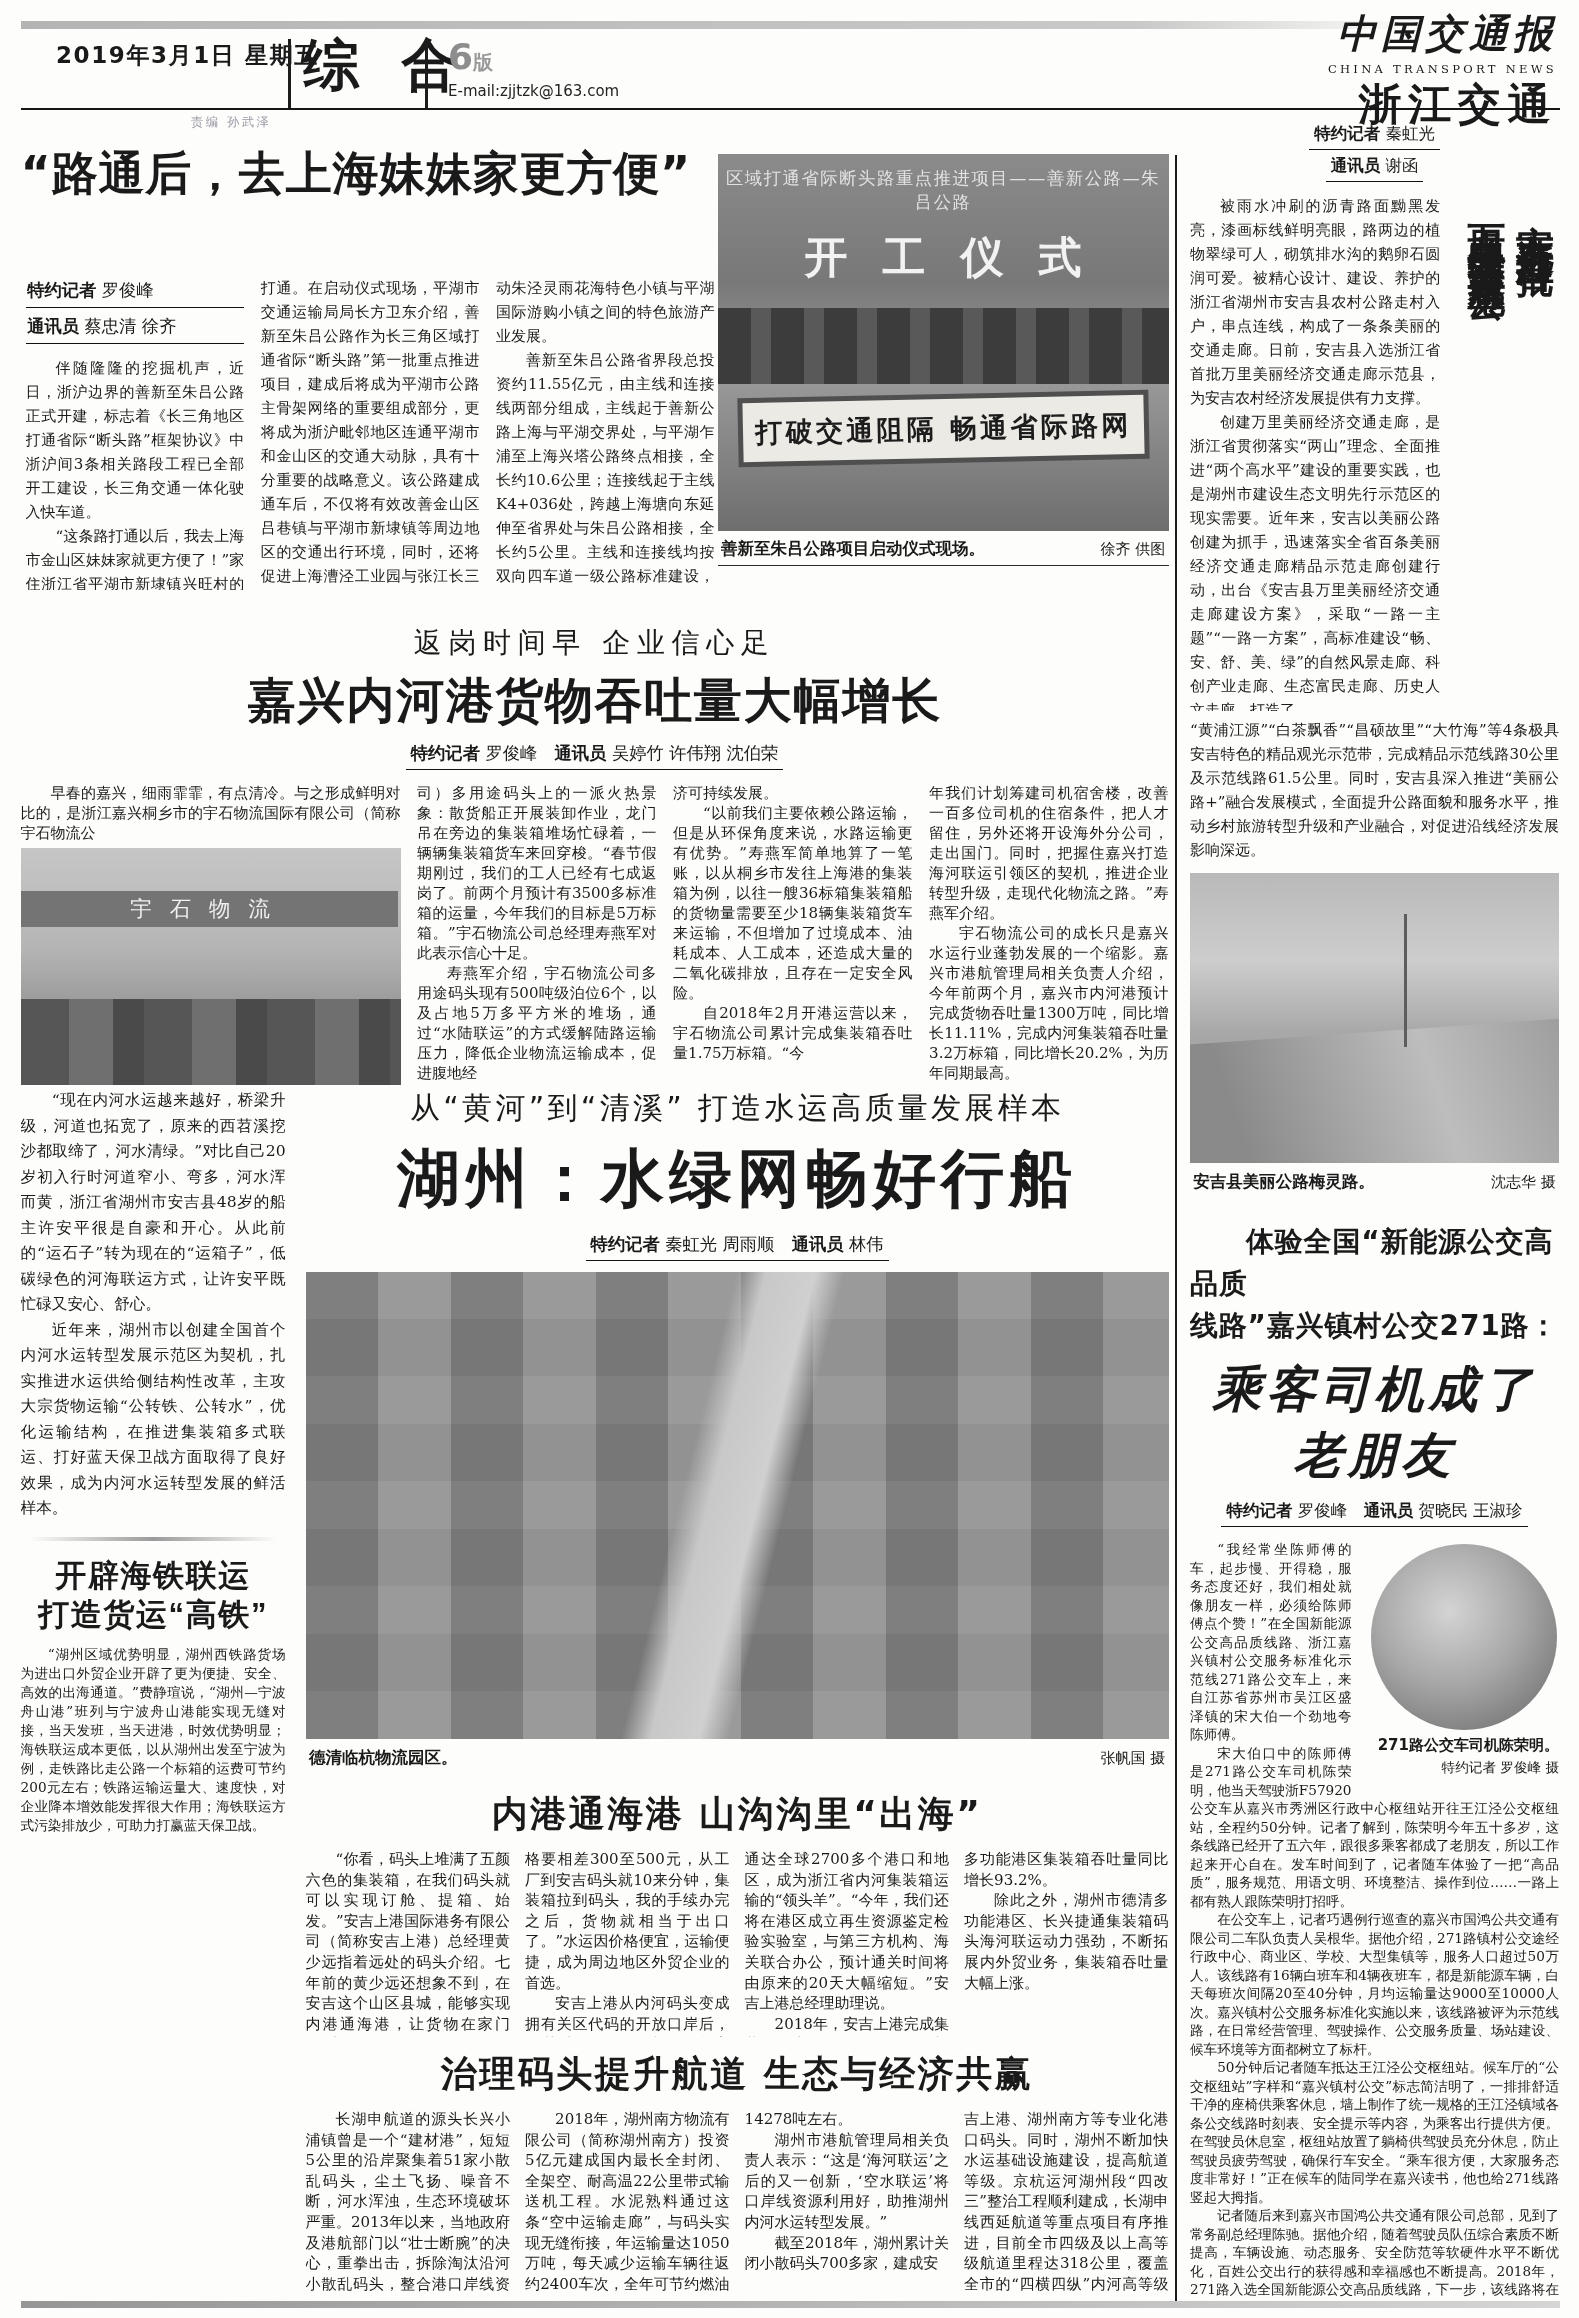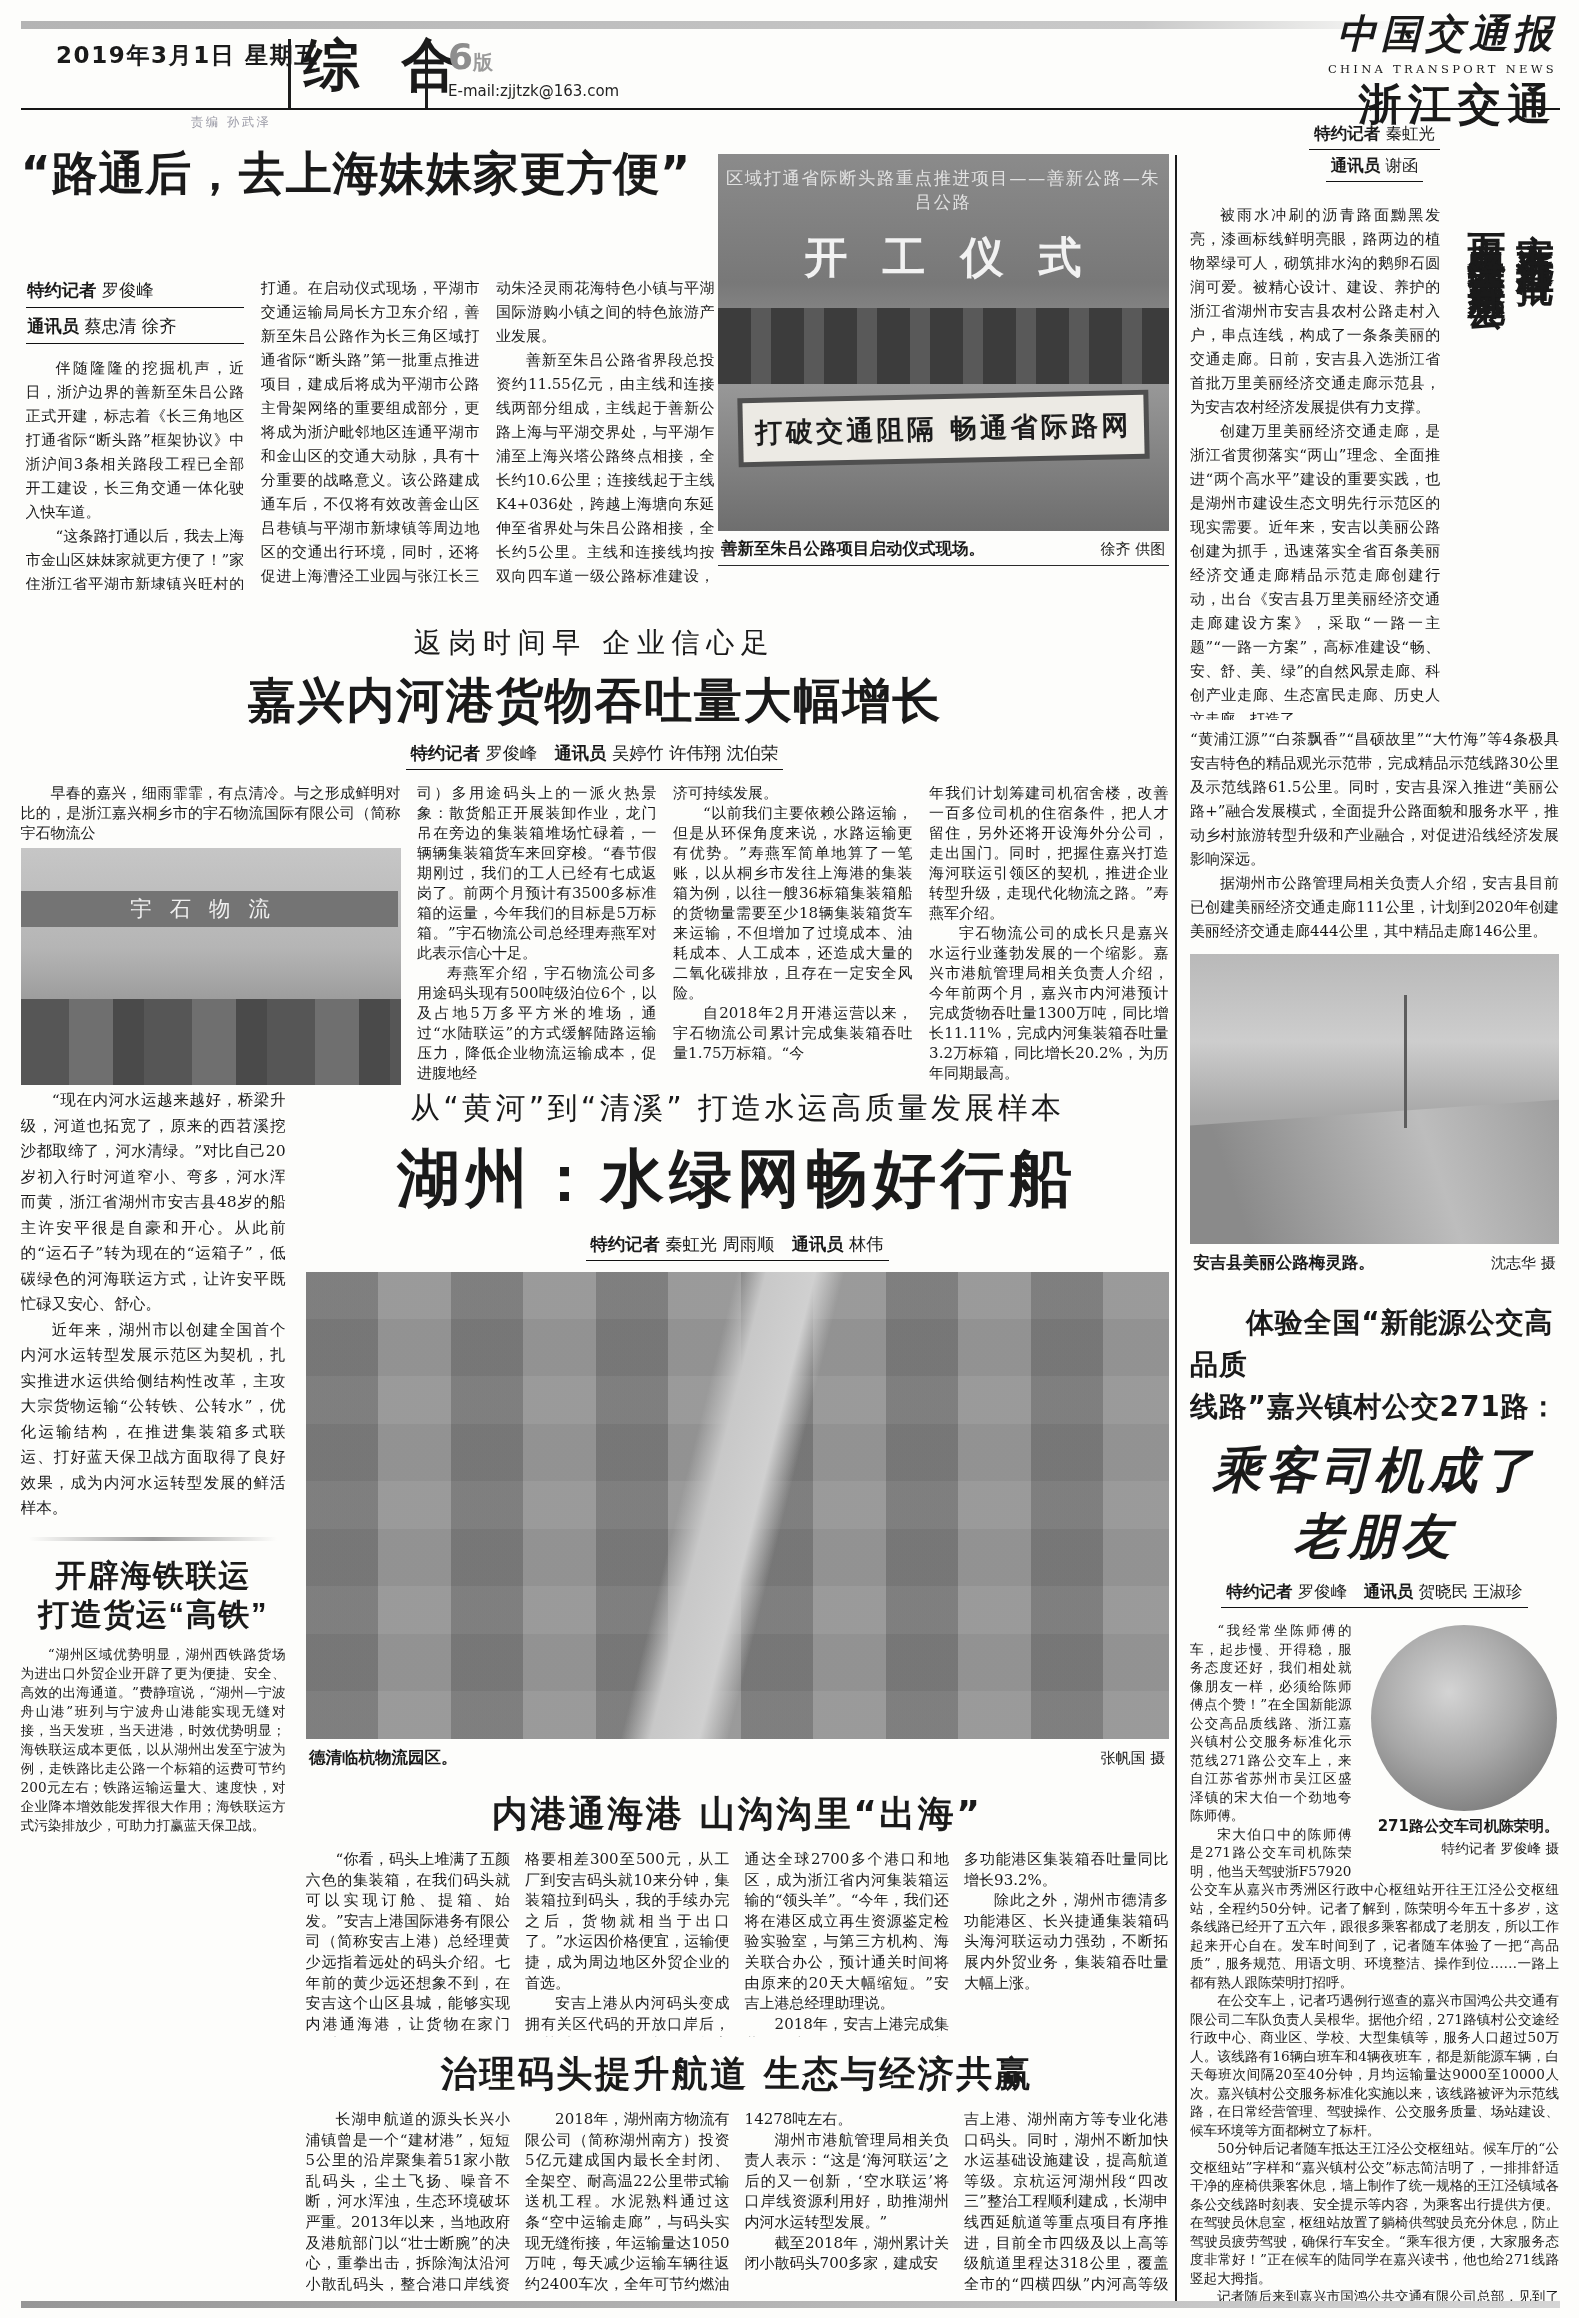--- a/index.html
+++ b/index.html
@@ -106,21 +106,21 @@
   .four-cols { display:flex; gap:15px; margin-top:10px; overflow:hidden; }
   .four-cols .fc { flex:1; font-size:15px; line-height:20.6px; }
   .ng-cols { height:188px; }
   .zl-cols { height:212px; }
 
   
   .rail-line { position:absolute; left:1175px; top:155px; width:1.6px; height:2146px; background:#1c1c1c; }
   .rail { position:absolute; left:1190px; top:123px; width:369px; height:2185px; overflow:hidden; }
   .anji-byline { font-size:16.5px; }
   .anji-byline .bl { display:block; margin:0 auto 5px; width:max-content; }
-  .anji-row { display:flex; margin-top:21px; height:517px; overflow:hidden; }
+  .anji-row { display:flex; margin-top:12px; height:517px; overflow:hidden; }
   .anji-body { flex:1; font-size:15px; line-height:24px; }
   .anji-title { writing-mode:vertical-rl; font-size:38px; font-weight:900; line-height:1.28;
                 letter-spacing:5px; padding-left:11.5px; margin-left:10px; }
   .anji-full { margin-top:6.6px; font-size:15px; line-height:24px; }
   .anji-photo { height:290px; margin-top:11.5px;
       background:linear-gradient(180deg,#b9b9b9 0%,#cdcdcd 30%,#a8a8a8 55%,#8f8f8f 100%);
       background-blend-mode:normal; }
   .anji-road { position:absolute; left:-33px; bottom:-25px; width:140%; height:55%;
       background:linear-gradient(75deg,#8a8a8a 18%,#bdbdbd 55%,#9f9f9f 80%); transform:rotate(-4deg); }
   .anji-lamp { position:absolute; top:14%; left:58%; width:3.3px; height:46%; background:#5d5d5d; }
@@ -316,21 +316,20 @@
             <p>被雨水冲刷的沥青路面黝黑发亮，漆画标线鲜明亮眼，路两边的植物翠绿可人，砌筑排水沟的鹅卵石圆润可爱。被精心设计、建设、养护的浙江省湖州市安吉县农村公路走村入户，串点连线，构成了一条条美丽的交通走廊。日前，安吉县入选浙江省首批万里美丽经济交通走廊示范县，为安吉农村经济发展提供有力支撑。</p>
             <p>创建万里美丽经济交通走廊，是浙江省贯彻落实“两山”理念、全面推进“两个高水平”建设的重要实践，也是湖州市建设生态文明先行示范区的现实需要。近年来，安吉以美丽公路创建为抓手，迅速落实全省百条美丽经济交通走廊精品示范走廊创建行动，出台《安吉县万里美丽经济交通走廊建设方案》，采取“一路一主题”“一路一方案”，高标准建设“畅、安、舒、美、绿”的自然风景走廊、科创产业走廊、生态富民走廊、历史人文走廊，打造了</p>
           </div>
         <div class="anji-title">
           <div>安吉入选浙江首批</div>
           <div>万里美丽经济交通走廊示范县</div>
         </div>
       </div>
       <div class="anji-full paras">
           <p class="flush">“黄浦江源”“白茶飘香”“昌硕故里”“大竹海”等4条极具安吉特色的精品观光示范带，完成精品示范线路30公里及示范线路61.5公里。同时，安吉县深入推进“美丽公路+”融合发展模式，全面提升公路面貌和服务水平，推动乡村旅游转型升级和产业融合，对促进沿线经济发展影响深远。</p>
-          <p>据湖州市公路管理局相关负责人介绍，安吉县目前已创建美丽经济交通走廊111公里，计划到2020年创建美丽经济交通走廊444公里，其中精品走廊146公里。</p>
         </div>
       <div class="photo anji-photo">
         <div class="anji-road"></div>
         <div class="anji-lamp"></div>
       </div>
       <div class="cap">
         <span class="t">安吉县美丽公路梅灵路。</span>
         <span class="c">沈志华 摄</span>
       </div>
     </section>

